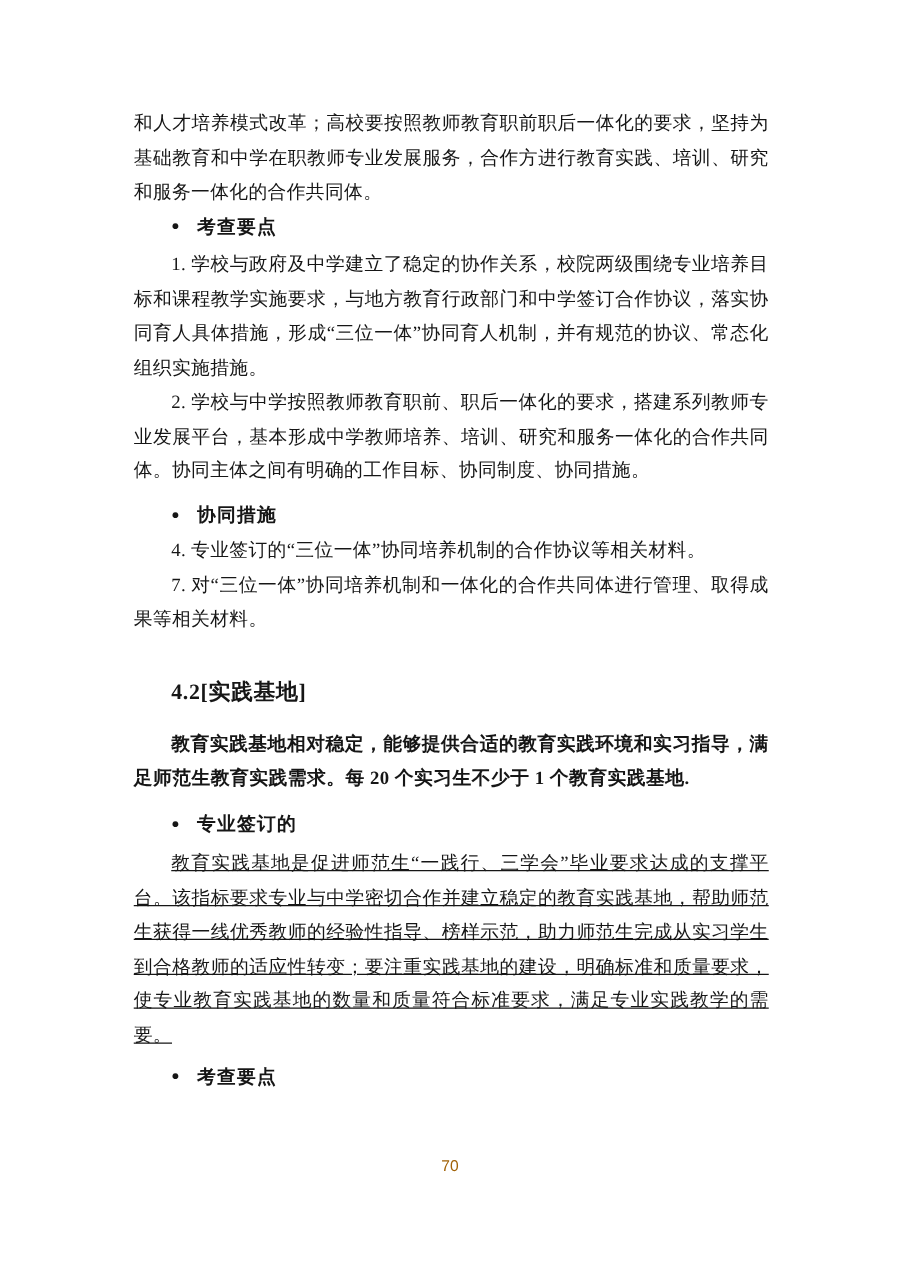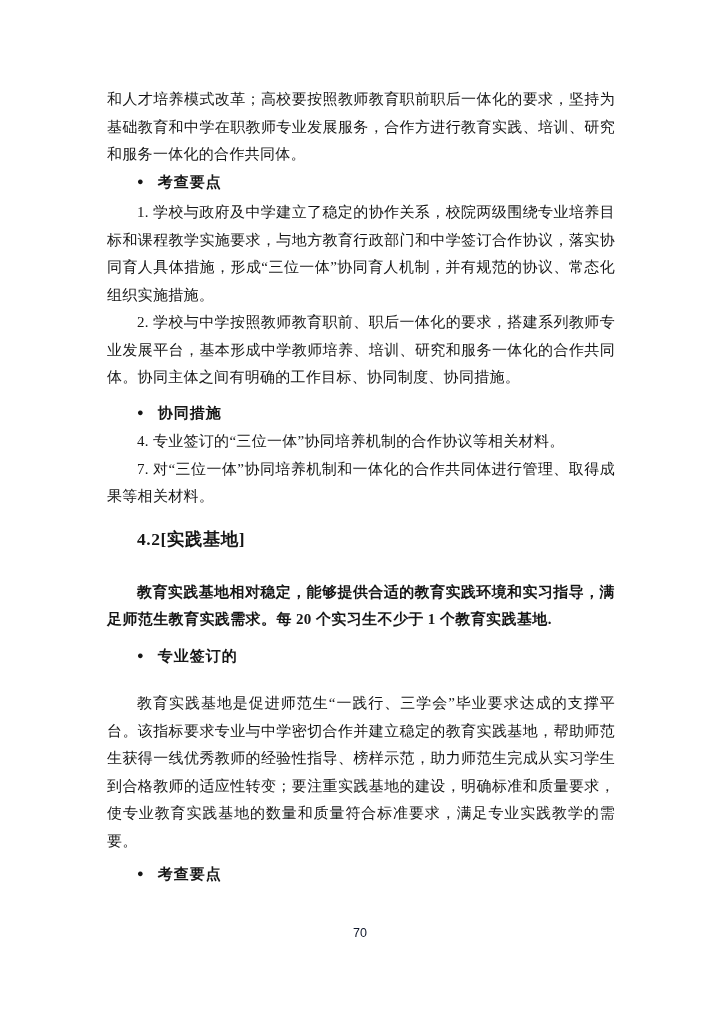--- a/index.html
+++ b/index.html
@@ -47,45 +47,45 @@
   }
   .bullet-label {
     font-weight: bold;
     letter-spacing: 1px;
     text-align: right;
   }
 
   .m-bullet2 { margin-top: 8px; }
   .m-item1  { margin-top: 2px; }
   .m-bullet3 { margin-top: 9px; }
-  .m-neihan { margin-top: 19px; }
+  .m-neihan { margin-top: 3px; text-decoration: underline; }
   .m-bullet4 { margin-top: 6px; }
 
   .section-heading {
-    margin: 14px 0 0 30px;
+    margin: 28px 0 0 30px;
     font-size: 17.5px;
     line-height: 28px;
     font-weight: bold;
     letter-spacing: 0.5px;
   }
   .bold-par {
-    margin: 26px 0 0 0;
+    margin: 16px 0 0 0;
     font-weight: bold;
     letter-spacing: 0.4px;
   }
 
   .page-number {
     position: absolute;
     top: 926px;
     left: 0;
     width: 720px;
     text-align: center;
     font-family: "Liberation Sans", "DejaVu Sans", sans-serif;
     font-size: 12.5px;
-    color: #0f172a;
+    color: #a16207;
   }
 </style>
 </head>
 <body>
 
 <div class="page">
   <div class="content">
 
     <p class="body-par">和人才培养模式改革；高校要按照教师教育职前职后一体化的要求，坚持为基础教育和中学在职教师专业发展服务，合作方进行教育实践、培训、研究和服务一体化的合作共同体。</p>
 

